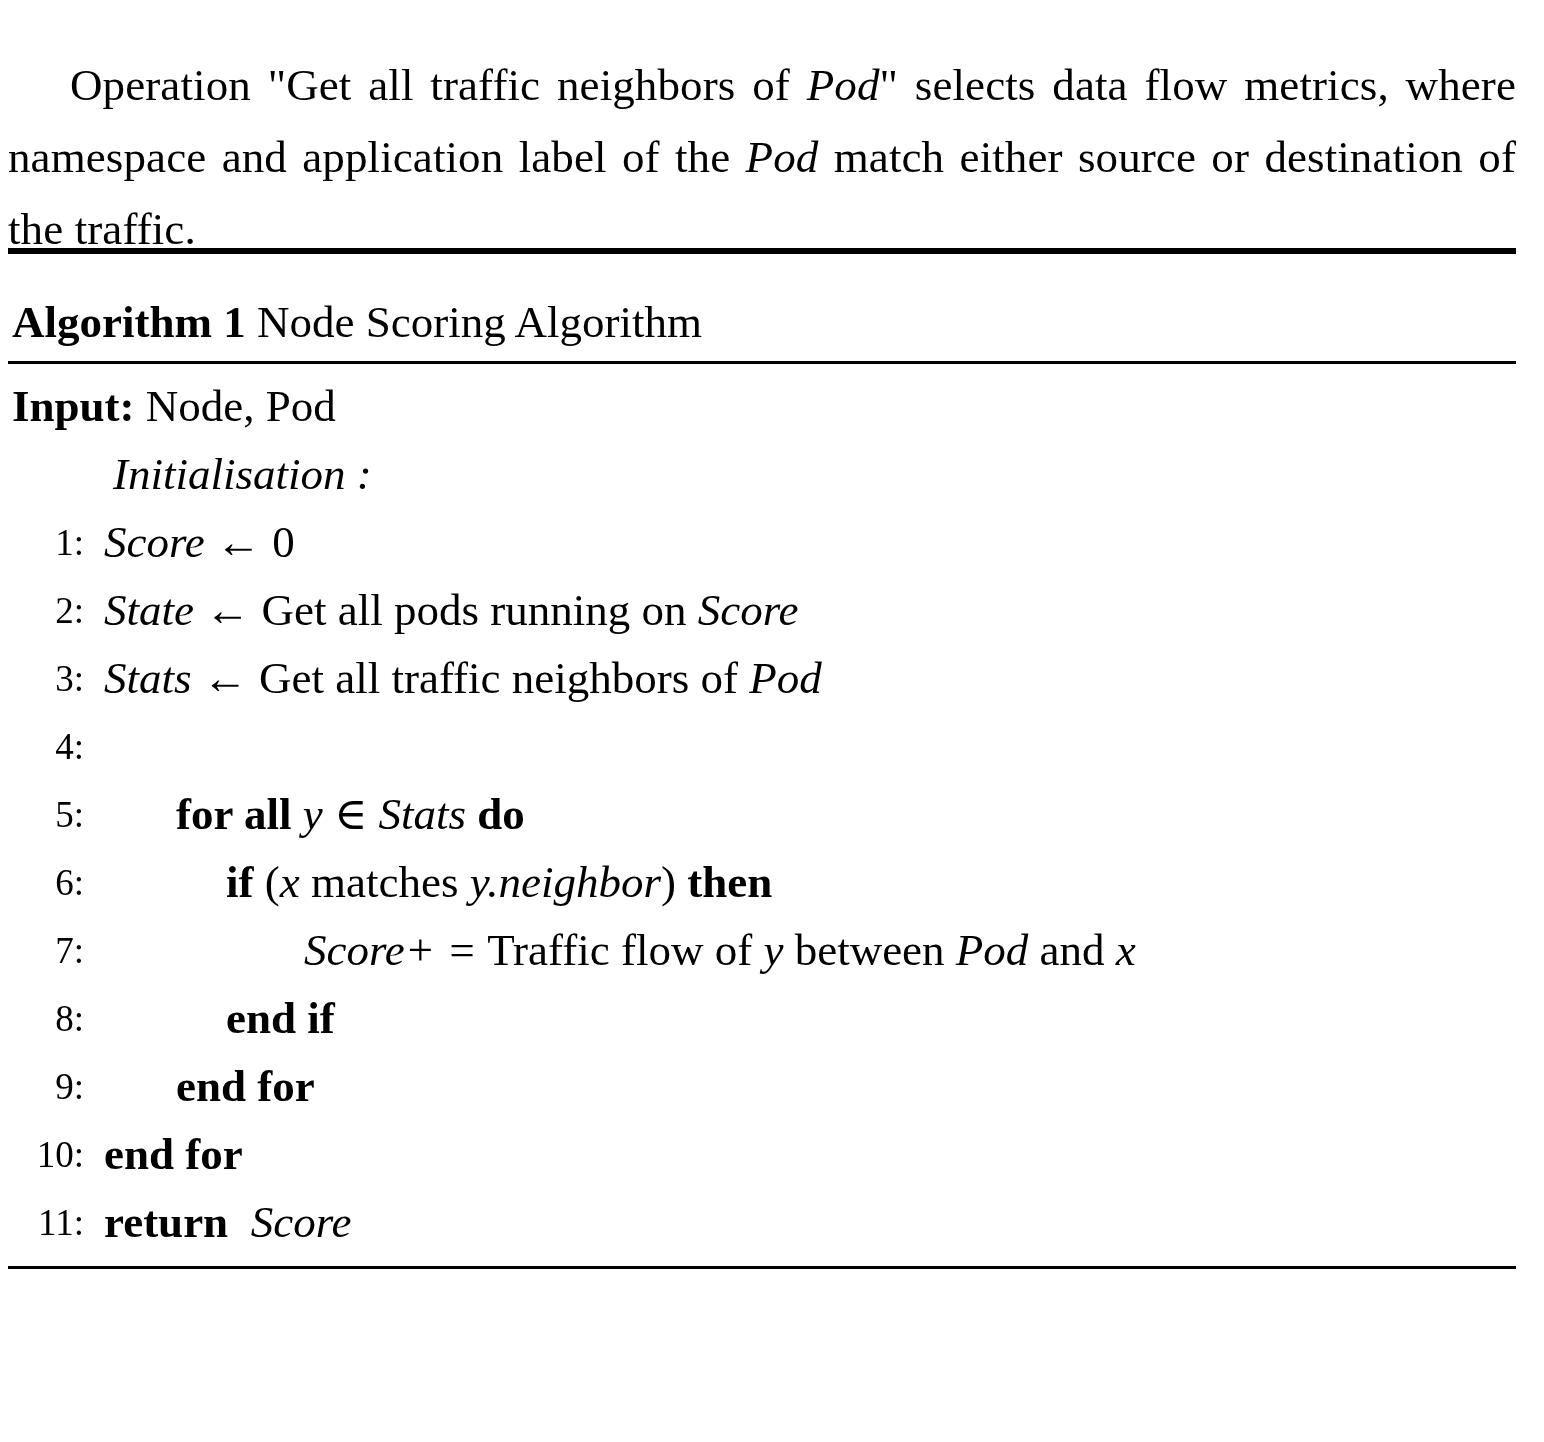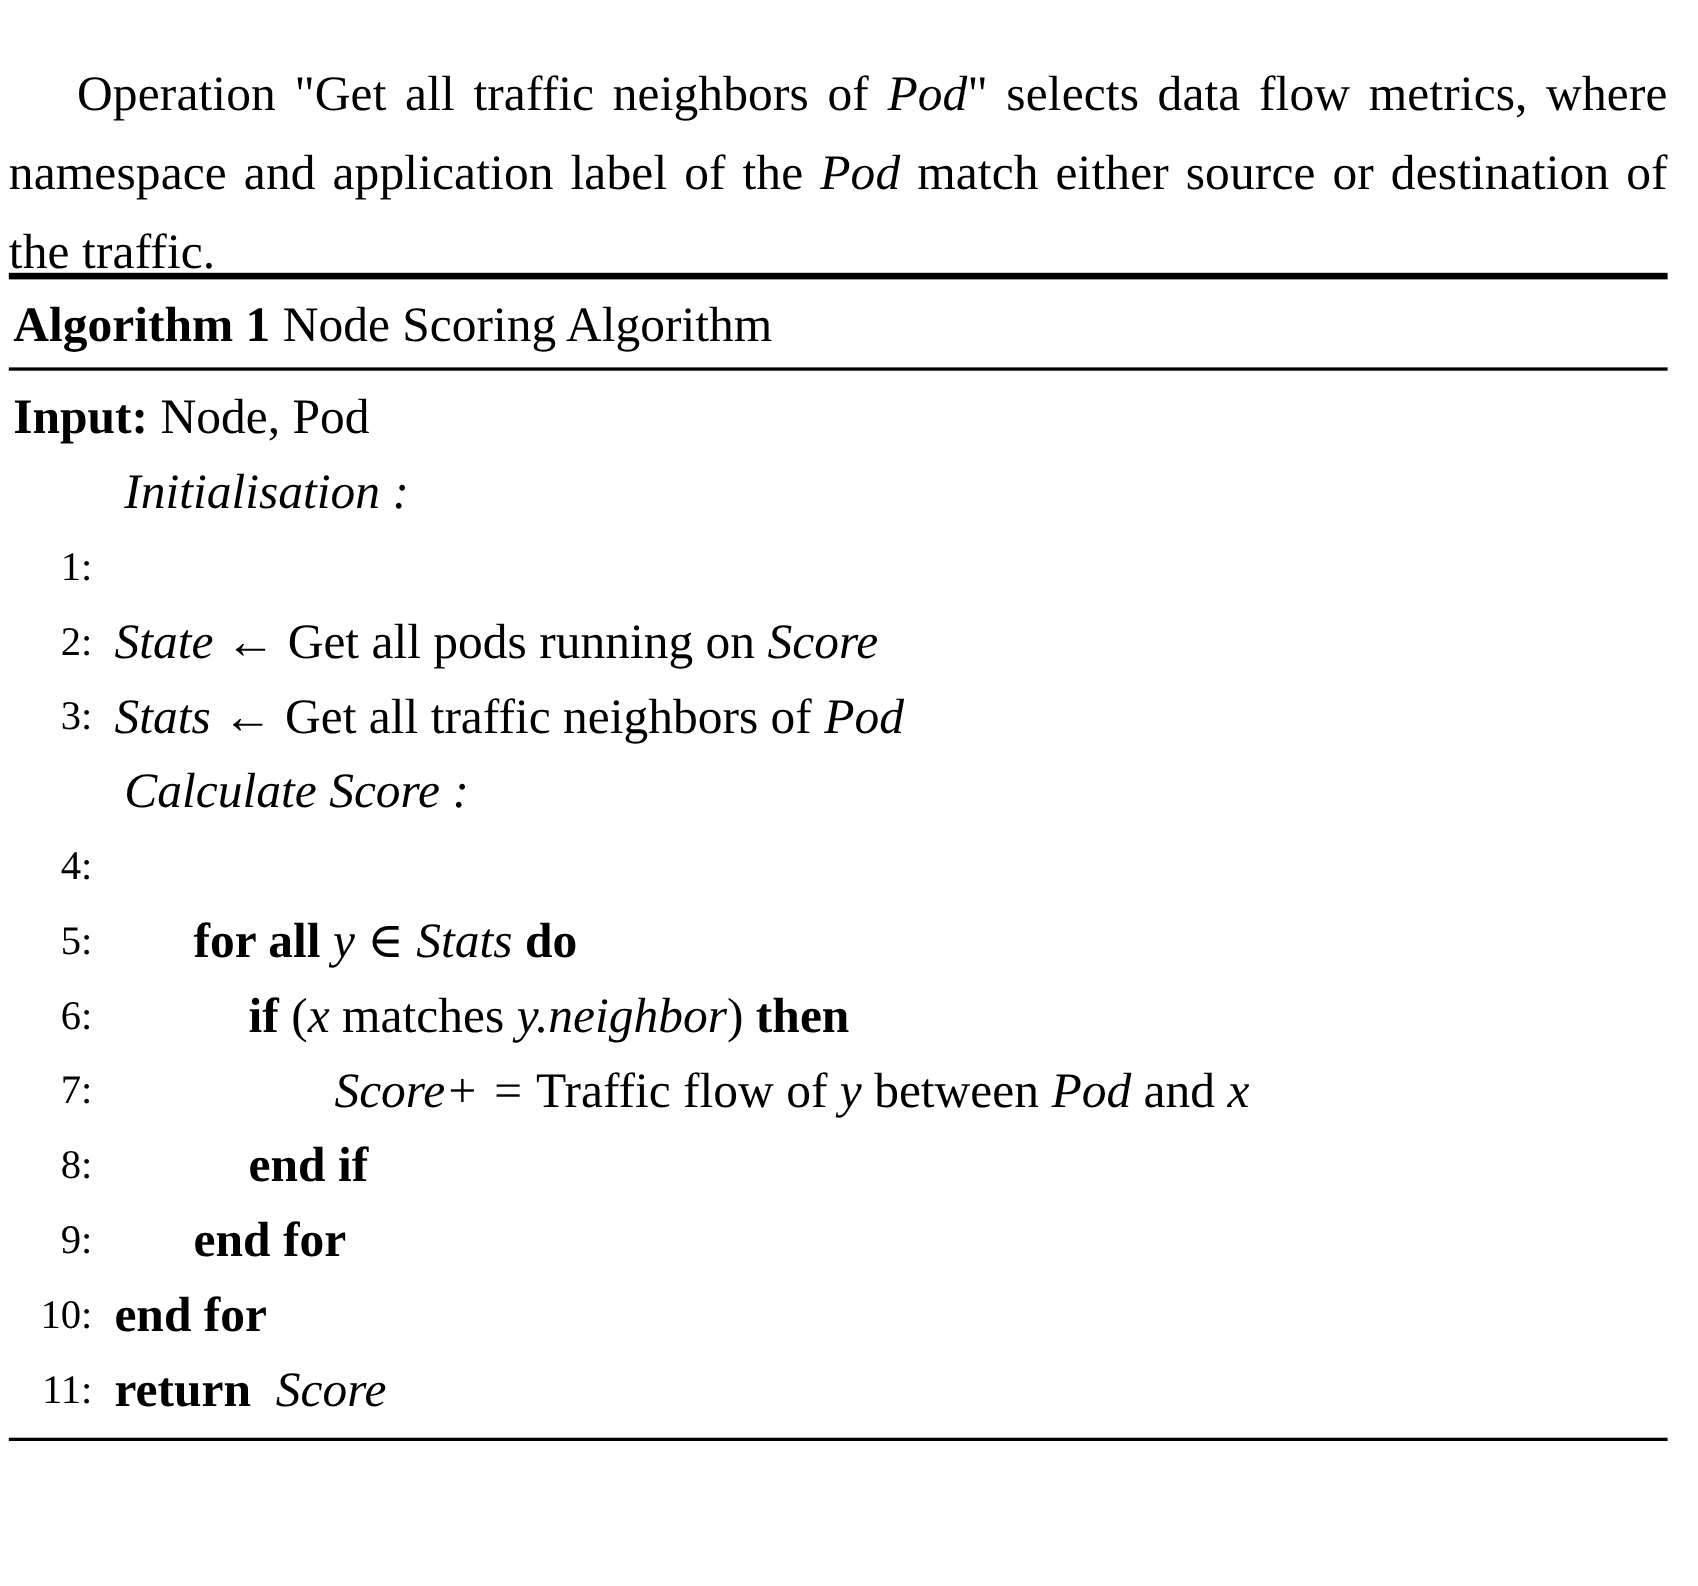--- a/index.html
+++ b/index.html
@@ -52,20 +52,21 @@
   .rule-thin {
     height: 3px;
     background: #000000;
     width: 100%;
   }
   .alg-title {
     font-size: 45px;
     line-height: 74px;
     padding: 4px 0 2px 4px;
     white-space: nowrap;
+    margin-top: 27px;
   }
   .alg-title .bold { font-weight: bold; }
 
   .alg-body {
     padding-top: 8px;
     padding-bottom: 10px;
   }
 
   .alg-line {
     position: relative;
@@ -124,35 +125,33 @@
         <span class="content"><span class="kw">Input:</span> <span>Node, Pod</span></span>
       </div>
 
 
       <div class="alg-line indlbl">
         <span class="content sect">Initialisation :</span>
       </div>
 
       <div class="alg-line ind0">
         <span class="num">1:</span>
+        <span class="content"><span class="var">Score</span> <span class="arrow">←</span> <span>0</span></span>
       </div>
 
       <div class="alg-line ind0">
         <span class="num">2:</span>
         <span class="content"><span class="var">State</span> <span class="arrow">←</span> <span>Get all pods running on</span> <span class="var">Score</span></span>
       </div>
 
       <div class="alg-line ind0">
         <span class="num">3:</span>
         <span class="content"><span class="var">Stats</span> <span class="arrow">←</span> <span>Get all traffic neighbors of</span> <span class="var">Pod</span></span>
       </div>
 
-      <div class="alg-line indlbl">
-        <span class="content sect">Calculate Score :</span>
-      </div>
 
       <div class="alg-line ind0">
         <span class="num">4:</span>
       </div>
 
       <div class="alg-line ind1">
         <span class="num">5:</span>
         <span class="content"><span class="kw">for all</span> <span class="mathi">y</span> <span>∈</span> <span class="var">Stats</span> <span class="kw">do</span></span>
       </div>
 

